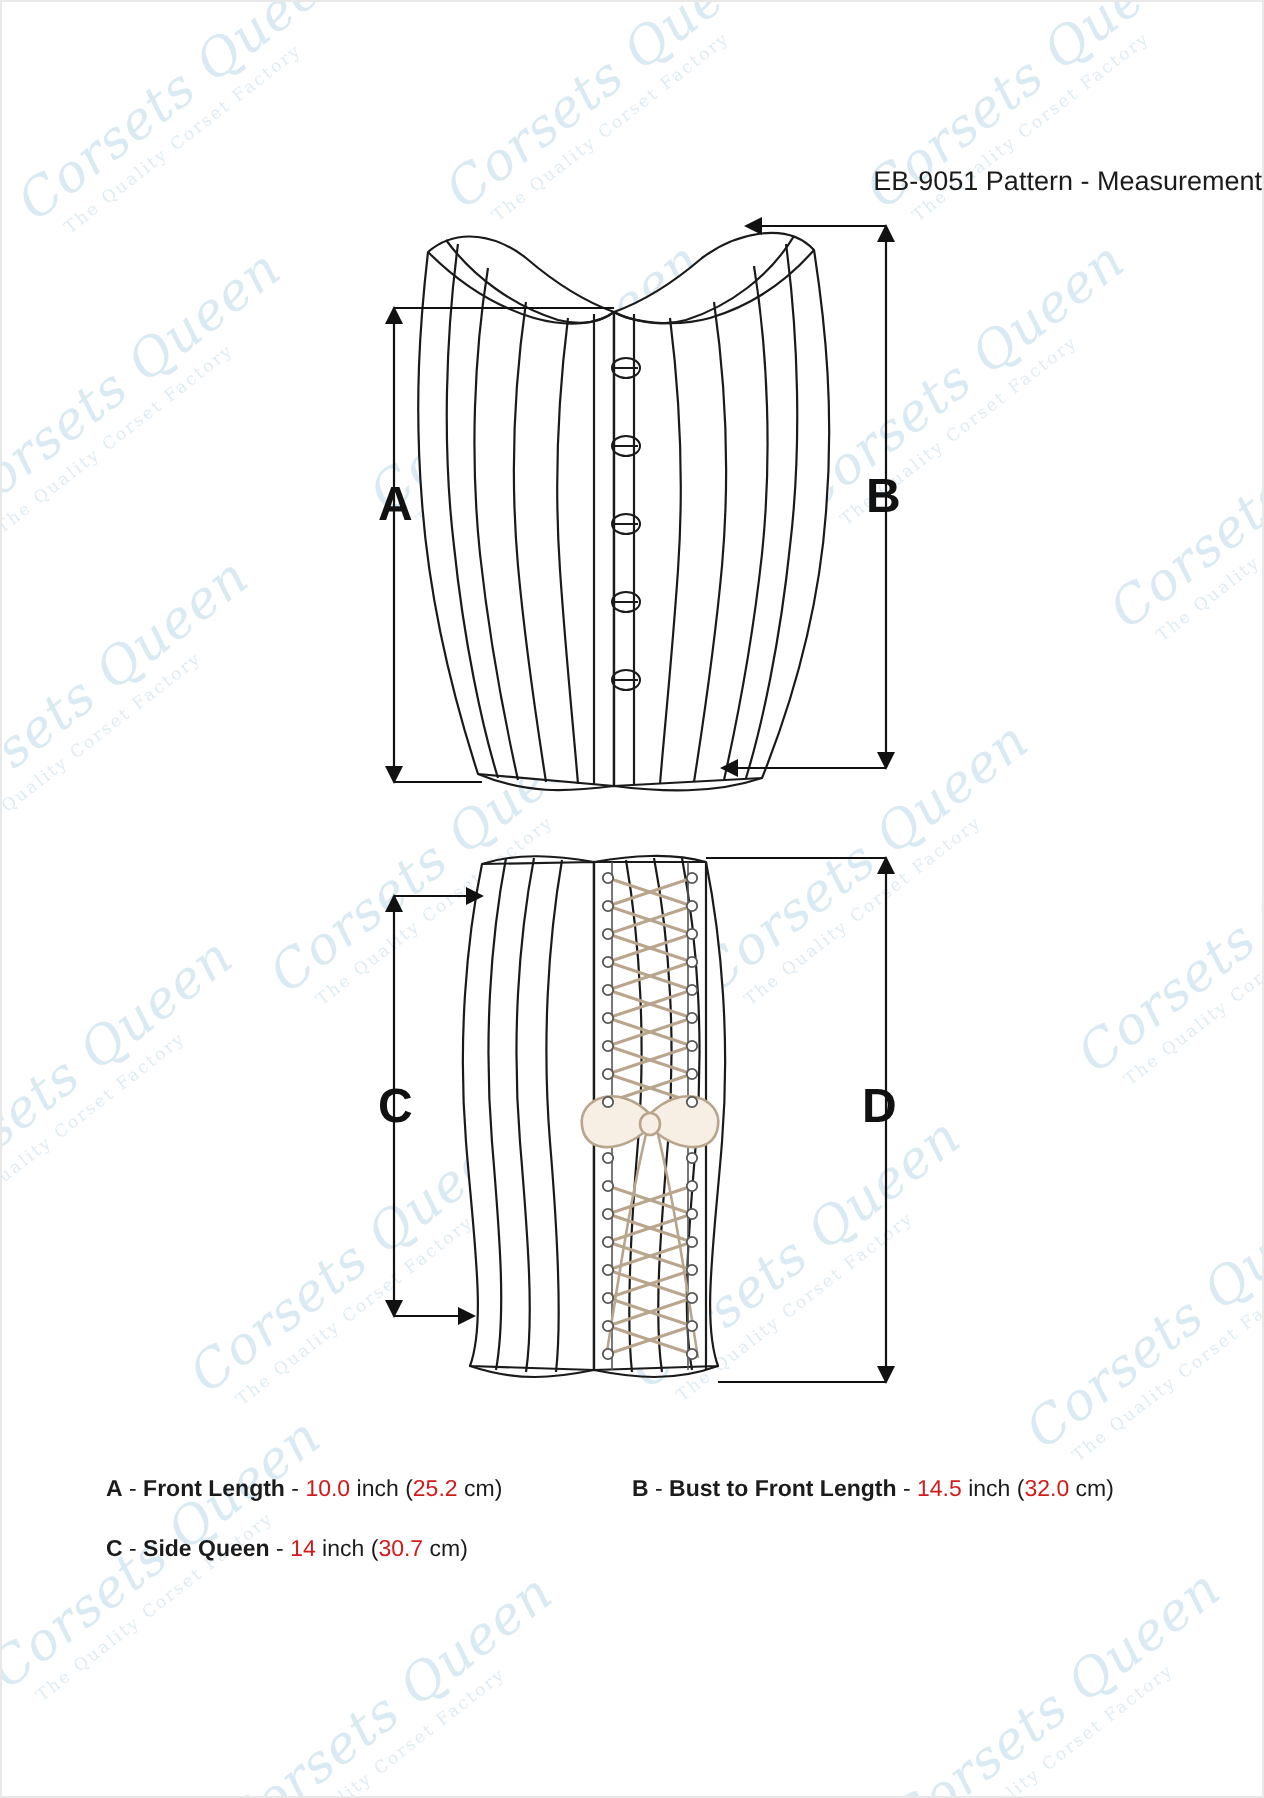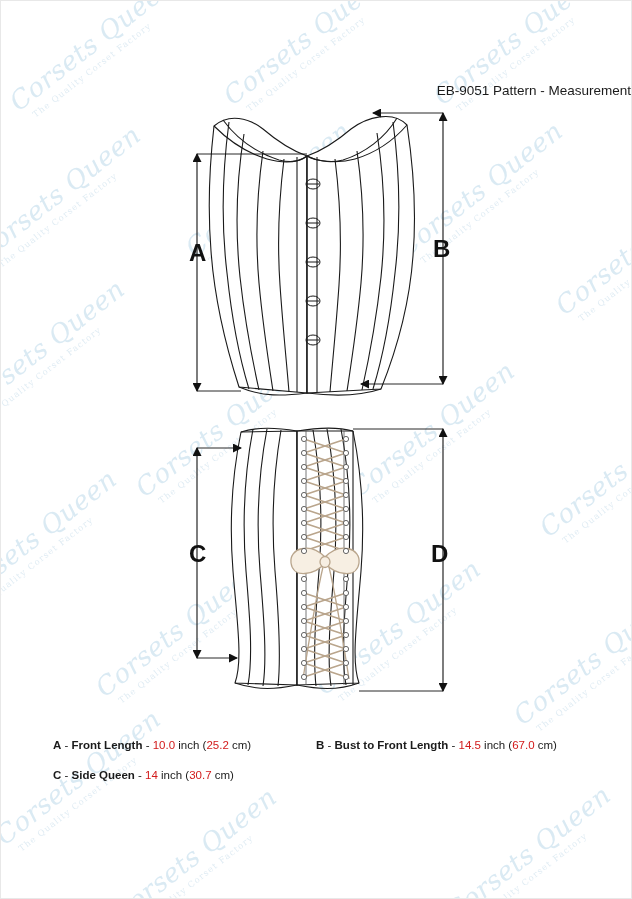--- a/index.html
+++ b/index.html
@@ -370,21 +370,21 @@
   <div class="mlabel" style="left:432px; top:234px;">B</div>
   <div class="mlabel" style="left:188px; top:539px;">C</div>
   <div class="mlabel" style="left:430px; top:539px;">D</div>
 
   <div class="legend">
     <div class="legend-row">
       <div class="legend-cell">
         <span class="key">A</span><span> - </span><span class="key">Front Length</span><span> - </span><span class="val">10.0</span><span> inch (</span><span class="val">25.2</span><span> cm)</span>
       </div>
       <div class="legend-cell">
-        <span class="key">B</span><span> - </span><span class="key">Bust to Front Length</span><span> - </span><span class="val">14.5</span><span> inch (</span><span class="val">67.0</span><span> cm)</span>
+        <span class="key">B</span><span> - </span><span class="key">Bust to Front Length</span><span> - </span><span class="val">14.5</span><span> inch (</span><span class="val">32.0</span><span> cm)</span>
       </div>
     </div>
     <div class="legend-row">
       <div class="legend-cell">
         <span class="key">C</span><span> - </span><span class="key">Side Queen</span><span> - </span><span class="val">14</span><span> inch (</span><span class="val">30.7</span><span> cm)</span>
       </div>
     </div>
   </div>
 
 </div>

